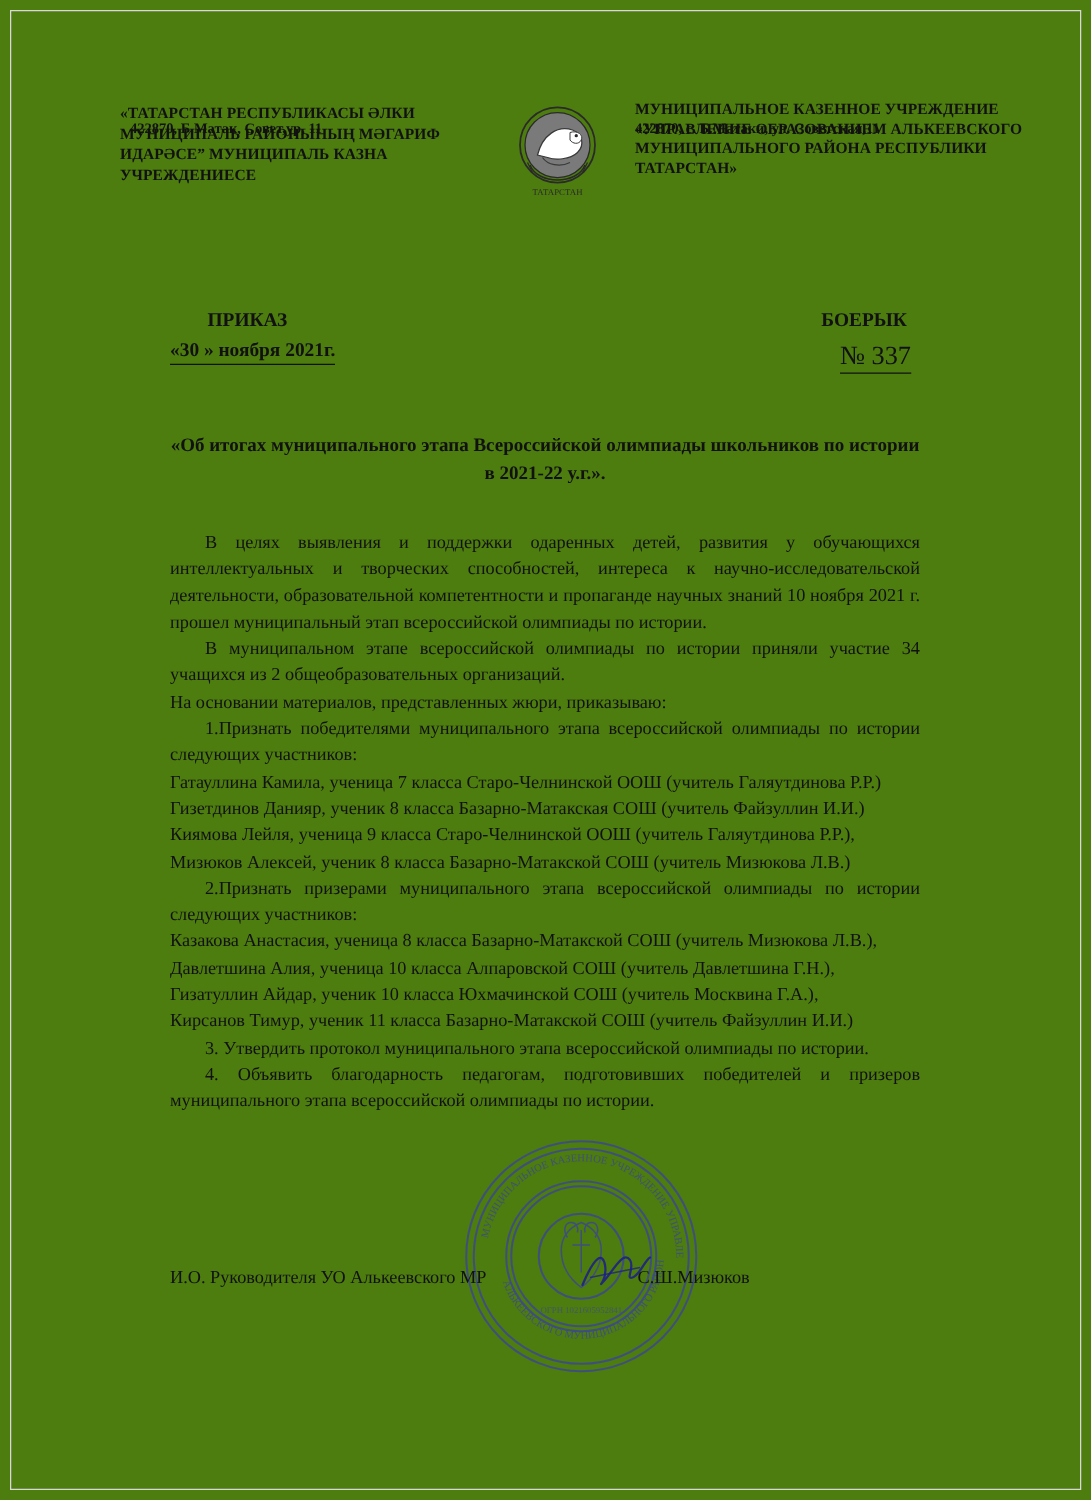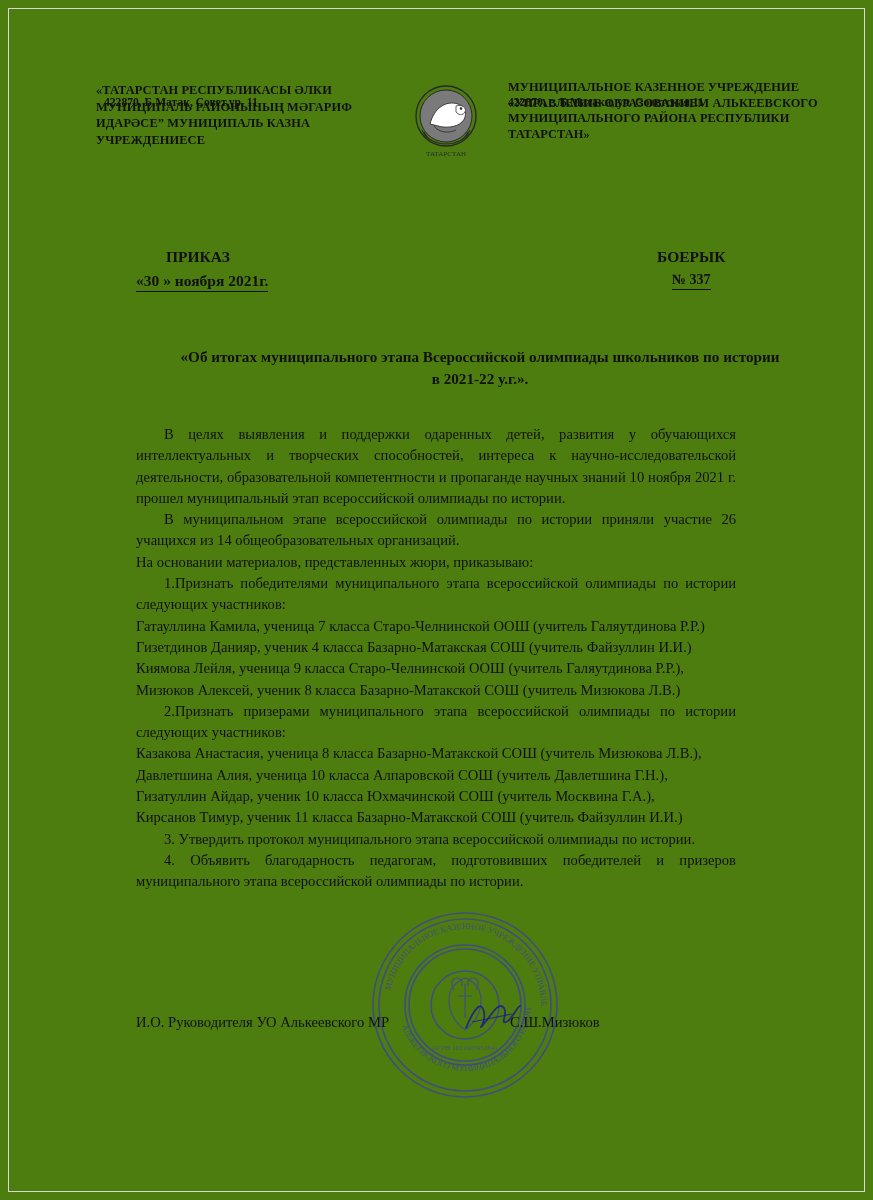--- a/index.html
+++ b/index.html
@@ -100,36 +100,35 @@
   }
   .boeryk {
     position: absolute;
     left: 657px; top: 0;
     font-size: 15.5px;
     font-weight: bold;
   }
   .boeryk-num {
     position: absolute;
     left: 672px; top: 24px;
-    font-size: 14px;
-    font-weight: bold;
+    font-size: 21px;
+    font-weight: normal;
     border-bottom: 1px solid #111;
     padding-bottom: 1px;
   }
 
   
   .doc-title {
     position: absolute;
     left: 136px; top: 346px;
     width: 600px;
     text-align: center;
     font-size: 15.2px;
     font-weight: bold;
     line-height: 22px;
-    margin-left: 44px;
   }
 
   
   .body-text {
     position: absolute;
     left: 136px; top: 424px;
     width: 600px;
     font-size: 14.6px;
     line-height: 21.3px;
   }
@@ -216,25 +215,25 @@
     <div class="prikaz">ПРИКАЗ</div>
     <div class="prikaz-date">«30 » ноября 2021г.</div>
     <div class="boeryk">БОЕРЫК</div>
     <div class="boeryk-num">№ 337</div>
   </div>
 
   <div class="doc-title">«Об итогах муниципального этапа Всероссийской олимпиады школьников по истории в 2021-22 у.г.».</div>
 
   <div class="body-text">
     <p class="indent just-stretch">В целях выявления и поддержки одаренных детей, развития у обучающихся интеллектуальных и творческих способностей, интереса к научно-исследовательской деятельности, образовательной компетентности и пропаганде научных знаний 10 ноября 2021 г. прошел муниципальный этап всероссийской олимпиады по истории.</p>
-    <p class="indent just-stretch">В муниципальном этапе всероссийской олимпиады по истории приняли участие 26 учащихся из 14 общеобразовательных организаций.</p>
+    <p class="indent just-stretch">В муниципальном этапе всероссийской олимпиады по истории приняли участие 34 учащихся из 2 общеобразовательных организаций.</p>
     <p class="noindent last-left">На основании материалов, представленных жюри, приказываю:</p>
     <p class="indent last-left">1.Признать победителями муниципального этапа всероссийской олимпиады по истории следующих участников:</p>
     <p class="noindent just-stretch">Гатауллина Камила, ученица 7 класса Старо-Челнинской ООШ (учитель Галяутдинова Р.Р.)</p>
-    <p class="noindent just-stretch">Гизетдинов Данияр, ученик 4 класса Базарно-Матакская СОШ (учитель Файзуллин И.И.)</p>
+    <p class="noindent just-stretch">Гизетдинов Данияр, ученик 8 класса Базарно-Матакская СОШ (учитель Файзуллин И.И.)</p>
     <p class="noindent just-stretch">Киямова Лейля, ученица 9 класса Старо-Челнинской ООШ (учитель Галяутдинова Р.Р.),</p>
     <p class="noindent just-stretch">Мизюков Алексей, ученик 8 класса Базарно-Матакской СОШ (учитель Мизюкова Л.В.)</p>
     <p class="indent last-left">2.Признать призерами муниципального этапа всероссийской олимпиады по истории следующих участников:</p>
     <p class="noindent just-stretch">Казакова Анастасия, ученица 8 класса Базарно-Матакской СОШ (учитель Мизюкова Л.В.),</p>
     <p class="noindent last-left">Давлетшина Алия, ученица 10 класса Алпаровской СОШ (учитель Давлетшина Г.Н.),</p>
     <p class="noindent last-left">Гизатуллин Айдар, ученик 10 класса Юхмачинской СОШ (учитель Москвина Г.А.),</p>
     <p class="noindent last-left">Кирсанов Тимур, ученик 11 класса Базарно-Матакской СОШ (учитель Файзуллин И.И.)</p>
     <p class="indent last-left">3. Утвердить протокол муниципального этапа всероссийской олимпиады по истории.</p>
     <p class="indent just-stretch">4. Объявить благодарность педагогам, подготовивших победителей и призеров муниципального этапа всероссийской олимпиады по истории.</p>
   </div>

